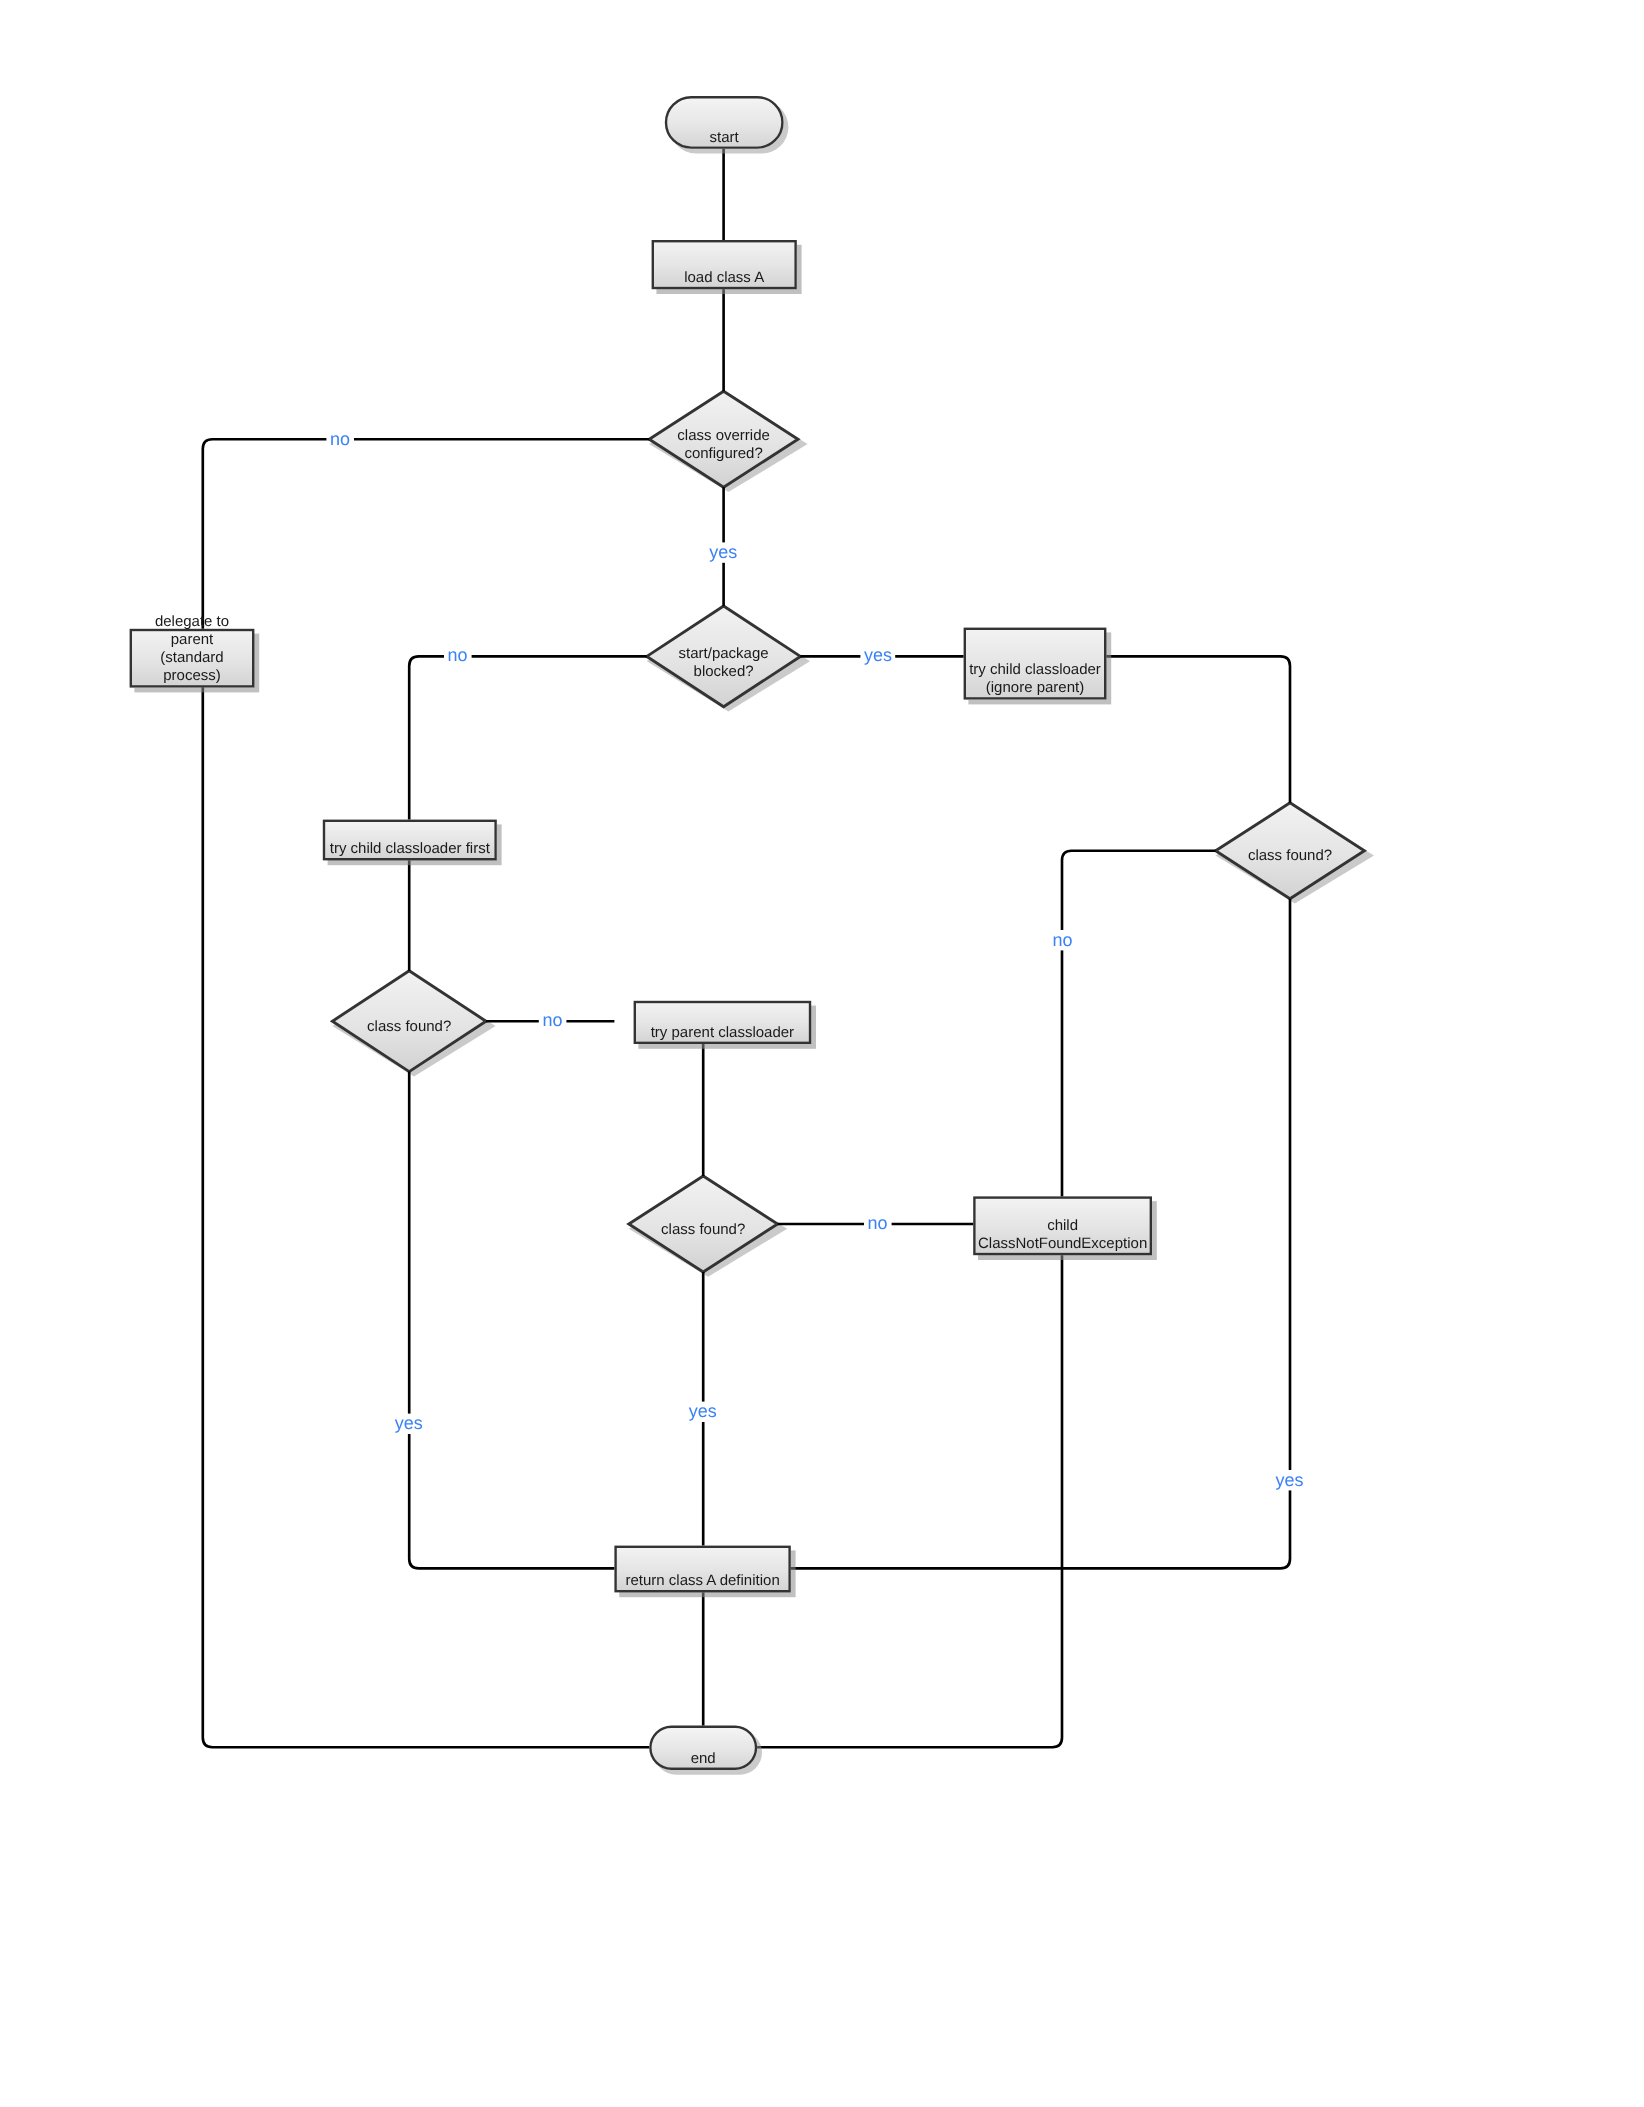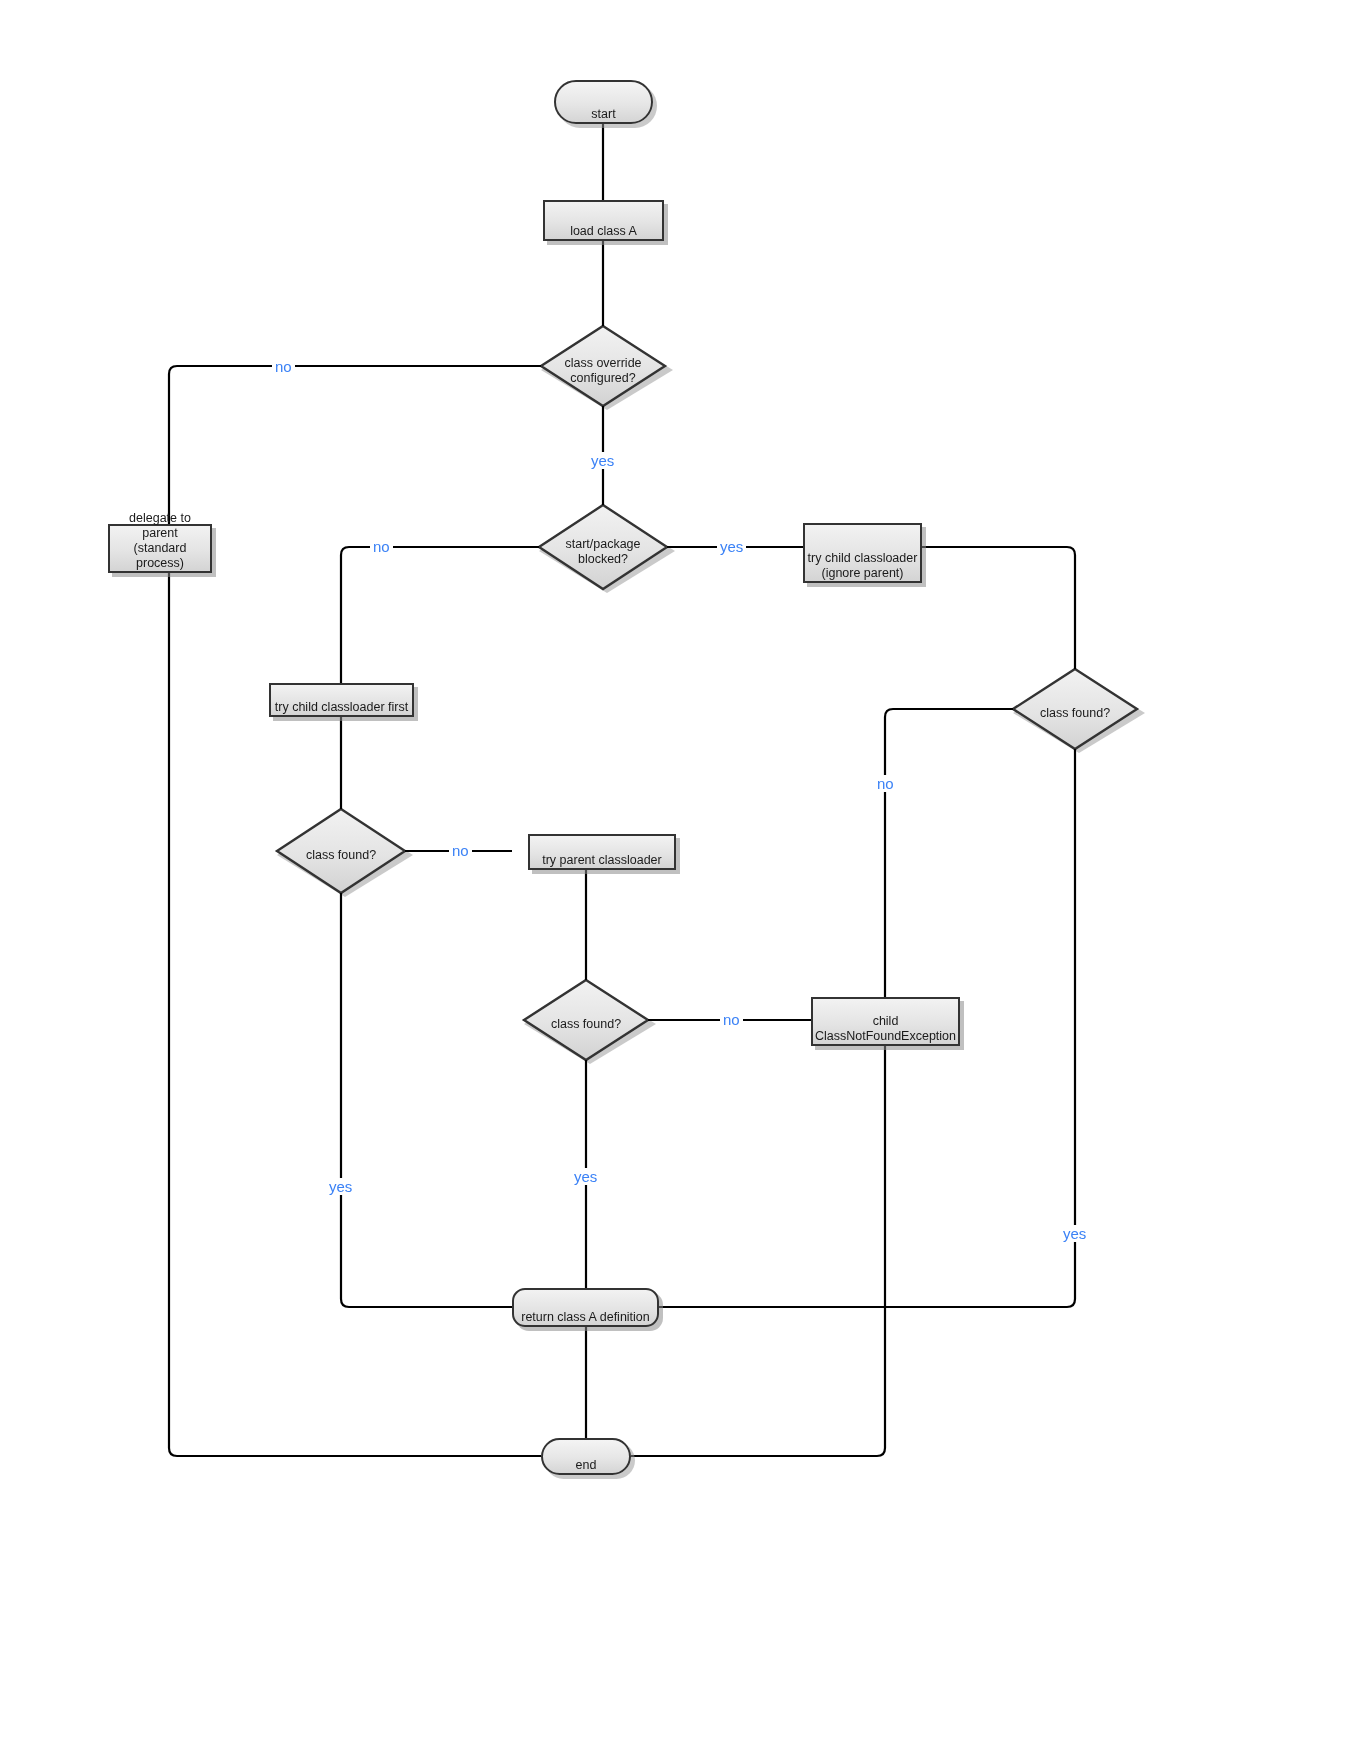--- a/index.html
+++ b/index.html
@@ -202,21 +202,21 @@
 
   <div class="dec-label" style="left:524px; top:1008px; width:124px; height:24px;">
     <span>class found?</span>
   </div>
 
   <div class="node proc" style="left:811px; top:997px; width:149px; height:49px;">
     <span>child
 ClassNotFoundException</span>
   </div>
 
-  <div class="node proc" style="left:512px; top:1288px; width:147px; height:39px;border-radius:13px;">
+  <div class="node proc" style="left:512px; top:1288px; width:147px; height:39px;">
     <span>return class A definition</span>
   </div>
 
   <div class="node term" style="left:541px; top:1438px; width:90px; height:37px;">
     <span>end</span>
   </div>
 
   <div class="edge-label" style="left:272px; top:358px;"><span>no</span></div>
 
   <div class="edge-label" style="left:588px; top:452px;"><span>yes</span></div>

